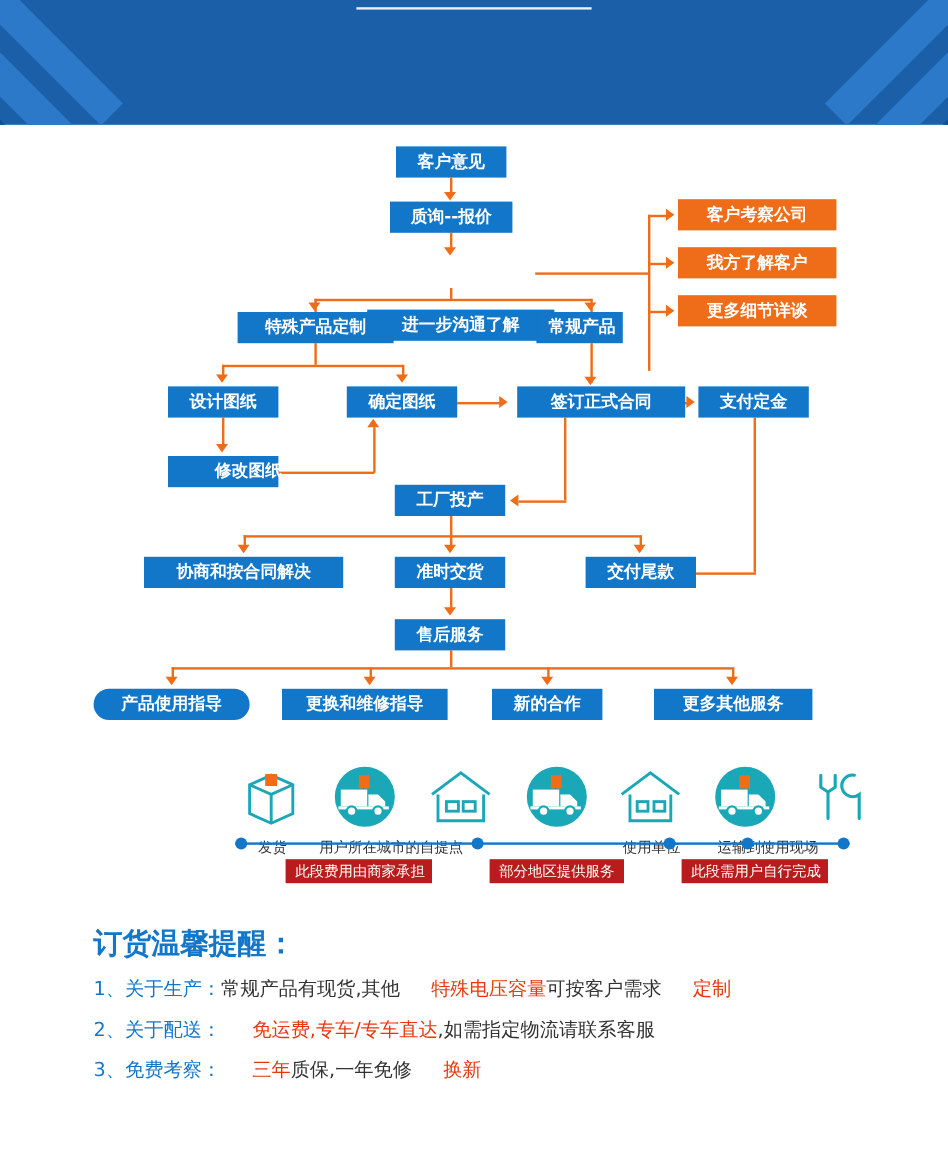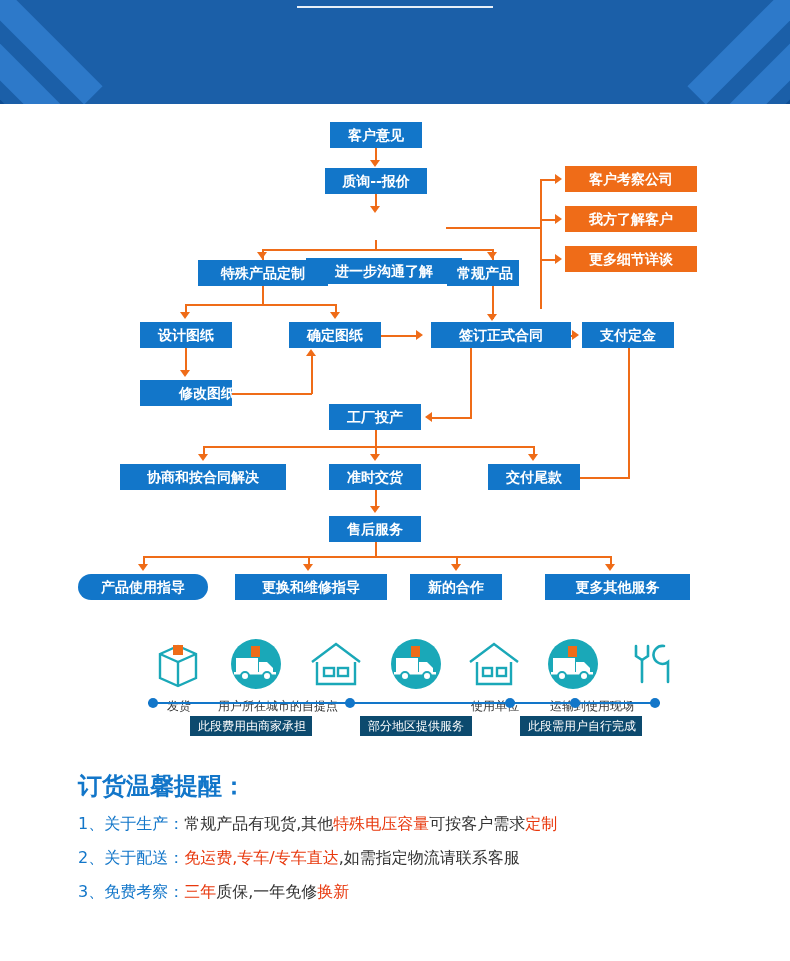--- a/index.html
+++ b/index.html
@@ -124,20 +124,21 @@
     border-top: 5px solid transparent;
     border-bottom: 5px solid transparent;
     border-right: 7px solid #ef6c18;
   }
 
   
   .delivery {
     position: relative;
     width: 728px;
     height: 140px;
+    margin-left: 48px;
   }
   .dlabel {
     position: absolute;
     font-size: 12px;
     color: #333333;
     text-align: center;
     white-space: nowrap;
   }
   .dtrack {
     position: absolute;
@@ -153,21 +154,21 @@
     width: 10px;
     height: 10px;
     border-radius: 50%;
     background: #1276c9;
   }
   .dcap {
     position: absolute;
     top: 92px;
     height: 20px;
     line-height: 20px;
-    background: #0c4a6e;
+    background: #b91c1c;
     color: #ffffff;
     font-size: 12px;
     white-space: nowrap;
     padding: 0 8px;
     box-sizing: border-box;
   }
   .icon-box { position: absolute; }
 
   
   .notes {
@@ -185,21 +186,21 @@
   }
   .note-row {
     margin-left: 46px;
     margin-bottom: 13px;
     font-size: 16px;
     color: #333333;
     white-space: nowrap;
   }
   .note-num { color: #1276c9; }
   .note-key { color: #1276c9; }
-  .hl { color: #e8380d; }
+  .hl { color: #e8380d; padding-left: 26px; }
   .plain { color: #333333; }
 </style>
 </head>
 <body>
 
 <div class="header">
   <div class="corner left">
     <div class="band b1"></div>
       <div class="band b2"></div>
       <div class="band b3"></div>
@@ -303,23 +304,23 @@
     <div class="node blue" style="left: 289px; top: 218px; width: 92px;">确定图纸</div>
     <div class="node blue" style="left: 431px; top: 218px; width: 140px;">签订正式合同</div>
     <div class="node blue" style="left: 582px; top: 218px; width: 92px;">支付定金</div>
     <div class="node blue" style="left: 140px; top: 276px; width: 92px; padding-left: 39px;">修改图纸</div>
     <div class="node blue" style="left: 329px; top: 300px; width: 92px;">工厂投产</div>
     <div class="node blue" style="left: 120px; top: 360px; width: 166px;">协商和按合同解决</div>
     <div class="node blue" style="left: 329px; top: 360px; width: 92px;">准时交货</div>
     <div class="node blue" style="left: 488px; top: 360px; width: 92px;">交付尾款</div>
     <div class="node blue" style="left: 329px; top: 412px; width: 92px;">售后服务</div>
     <div class="node blue" style="left: 78px; top: 470px; width: 130px; border-radius: 13px;">产品使用指导</div>
-    <div class="node blue" style="left: 235px; top: 470px; width: 152px;">更换和维修指导</div>
+    <div class="node blue" style="left: 235px; top: 470px; width: 138px;">更换和维修指导</div>
     <div class="node blue" style="left: 410px; top: 470px; width: 92px;">新的合作</div>
-    <div class="node blue" style="left: 545px; top: 470px; width: 145px;">更多其他服务</div>
+    <div class="node blue" style="left: 545px; top: 470px; width: 132px;">更多其他服务</div>
   </div>
 
 <div class="delivery" id="delivery">
 
   <svg class="icon-box" style="left:152px; top:14px;" width="52" height="52" viewBox="0 0 52 52">
     <g fill="none" stroke="#1aa8b8" stroke-width="2.4">
       <path d="M8 16 L26 8 L44 16 L44 40 L26 48 L8 40 Z"></path>
       <path d="M8 16 L26 24 L44 16"></path>
         <path d="M26 24 L26 48"></path>
     </g>

